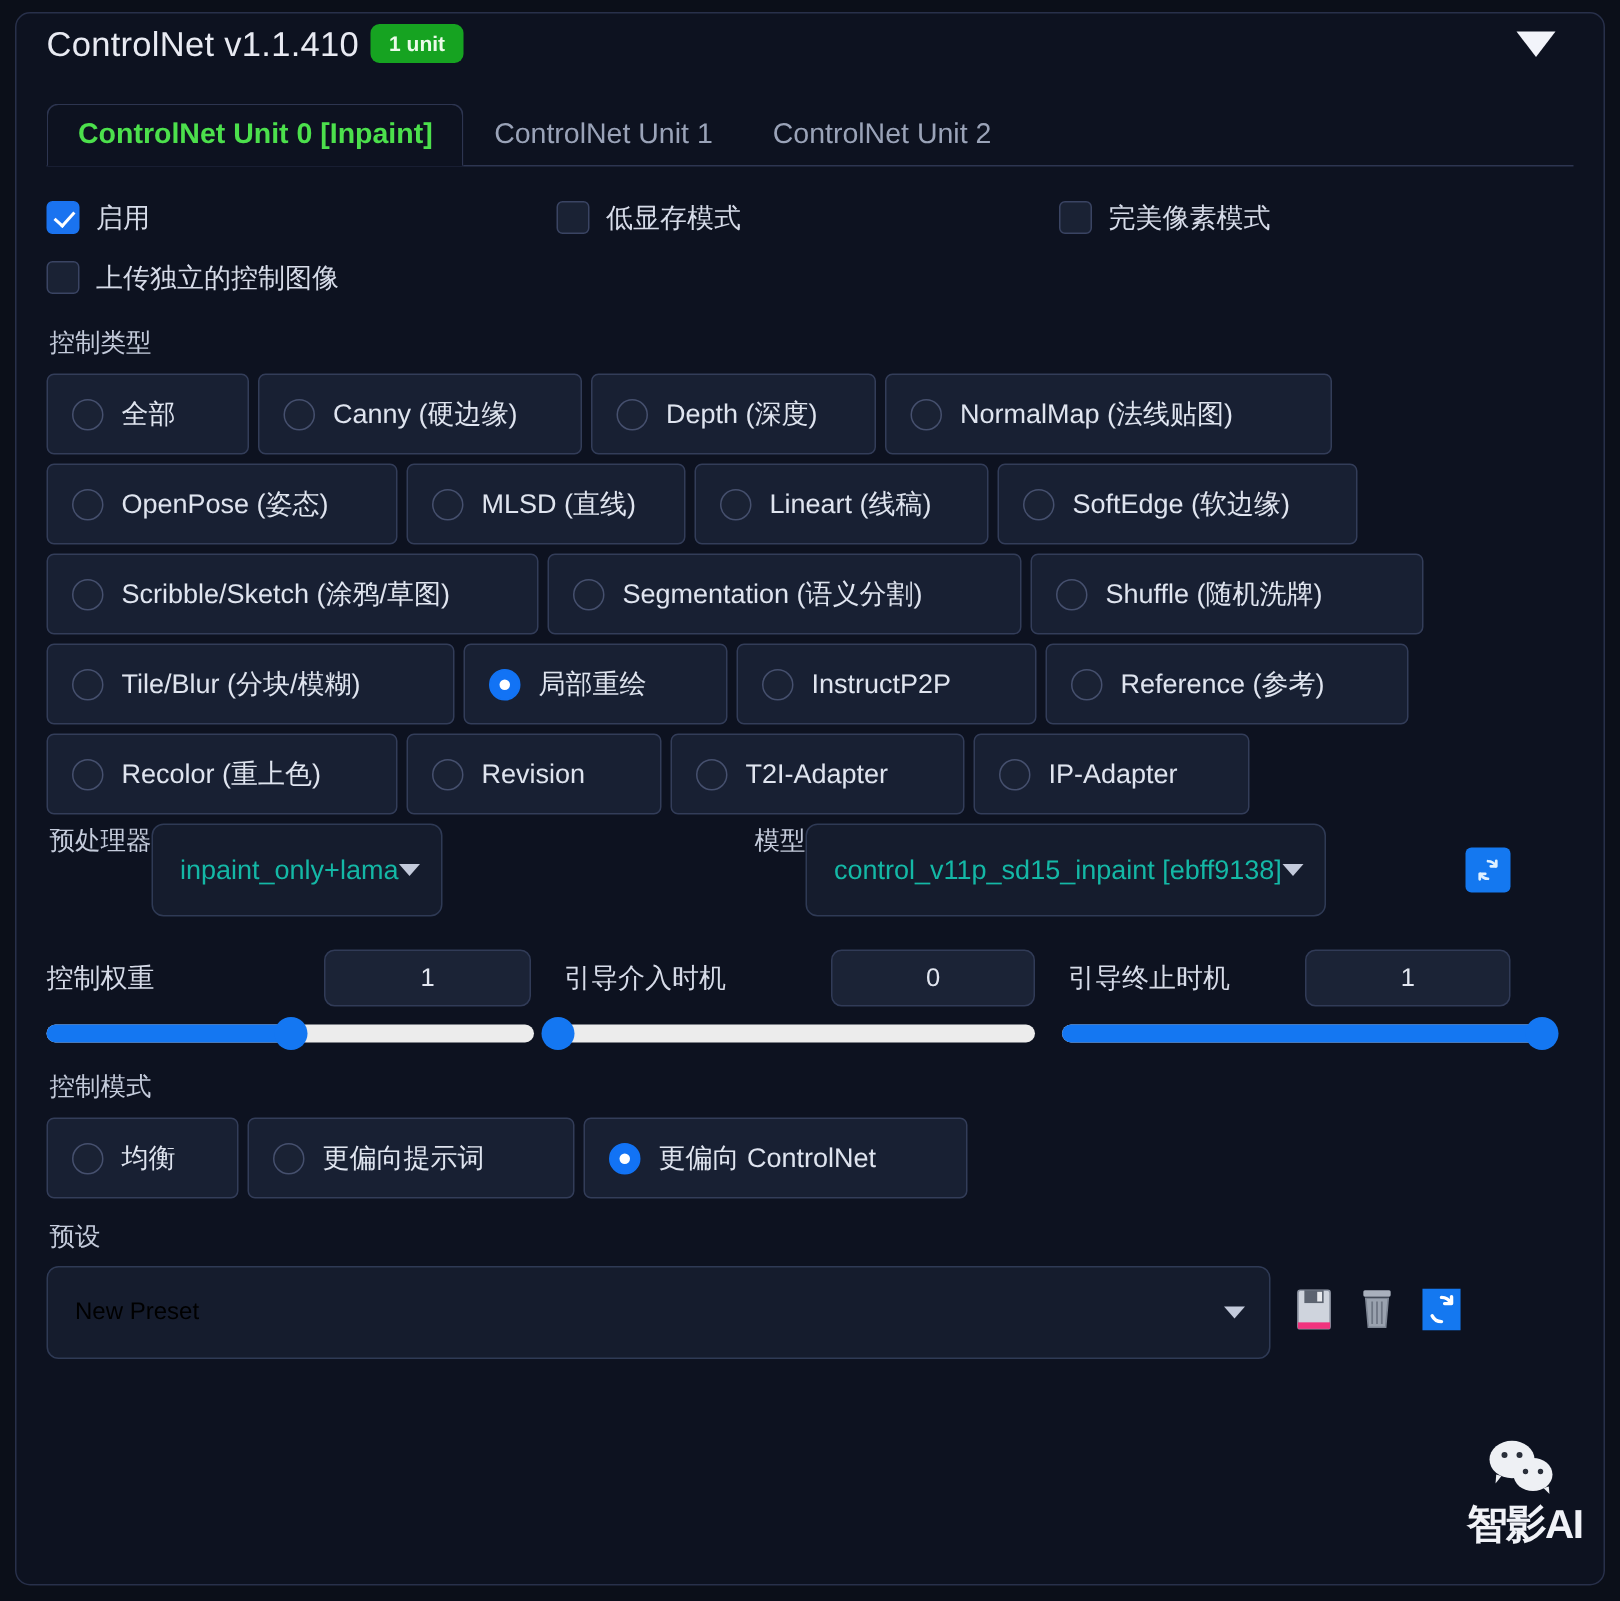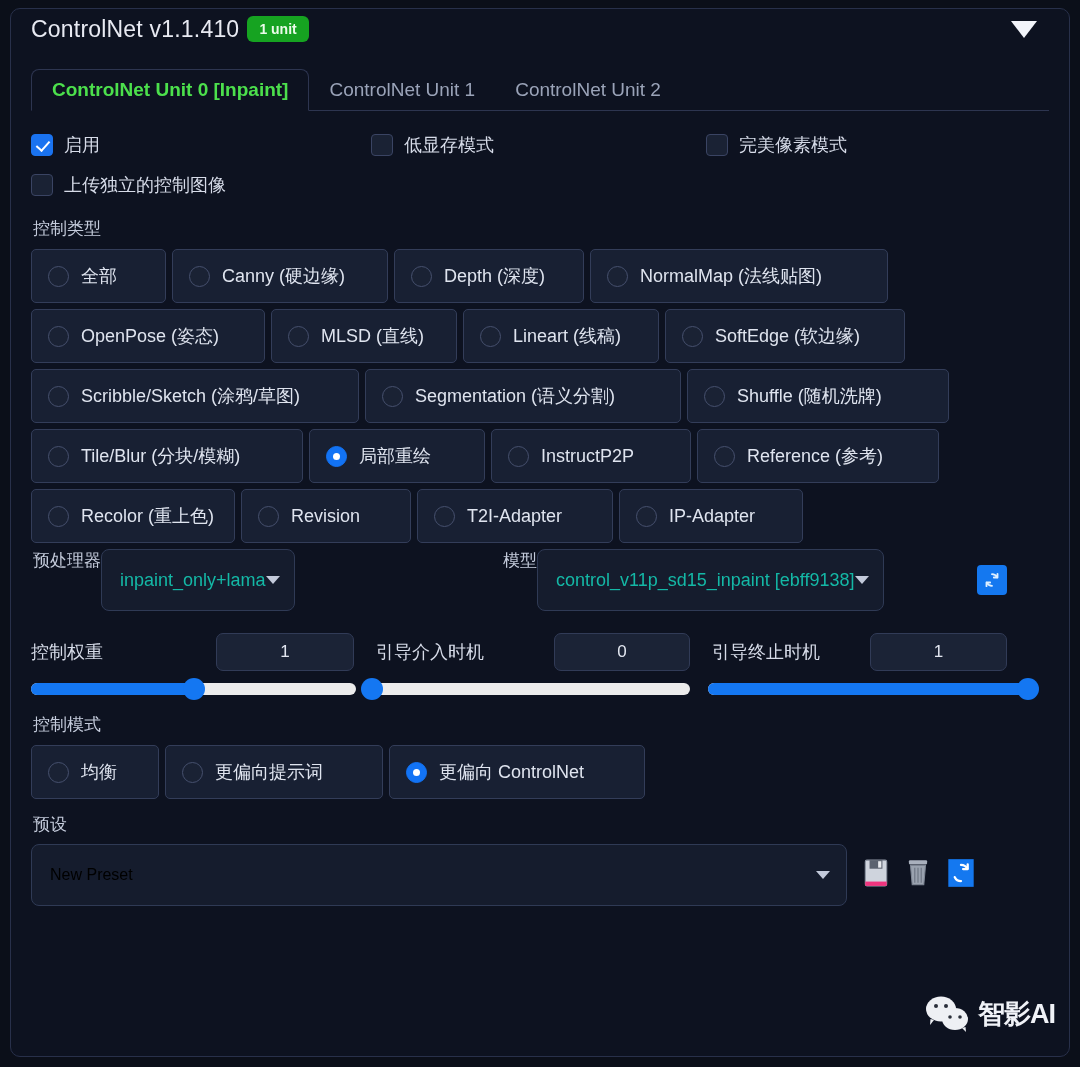--- a/index.html
+++ b/index.html
@@ -171,21 +171,21 @@
   .preset-dd {
     height: 62px; flex: none;
     background: #151c2d; border: 1px solid #2f3a55; border-radius: 8px;
     display: flex; align-items: center; padding: 0 16px 0 18px; cursor: pointer;
   }
   .icoBtn { margin-left: 16px; cursor: pointer; flex: none; }
 
   
   .watermark {
     position: absolute; right: 14px; bottom: 22px;
-    display: flex; align-items: center; pointer-events: none;
+    display: flex; align-items: center; pointer-events: none; flex-direction: column;
   }
   .wm-text {
     font-size: 27px; color: #f0f2f7; font-weight: 700;
     margin-left: 2px; letter-spacing: -1px;
   }
 </style>
 </head>
 <body>
 
 <div id="root">
@@ -293,21 +293,21 @@
         <div class="dot"></div>
         <div class="rlbl">InstructP2P</div>
       </div>
       <div class="ritem" style="width:242px;">
         <div class="dot"></div>
         <div class="rlbl">Reference (参考)</div>
       </div>
     </div>
 
     <div class="rrow">
-      <div class="ritem" style="width:204px;">
+      <div class="ritem" style="width:234px;">
         <div class="dot"></div>
         <div class="rlbl">Recolor (重上色)</div>
       </div>
       <div class="ritem" style="width:170px;">
         <div class="dot"></div>
         <div class="rlbl">Revision</div>
       </div>
       <div class="ritem" style="width:196px;">
         <div class="dot"></div>
         <div class="rlbl">T2I-Adapter</div>

